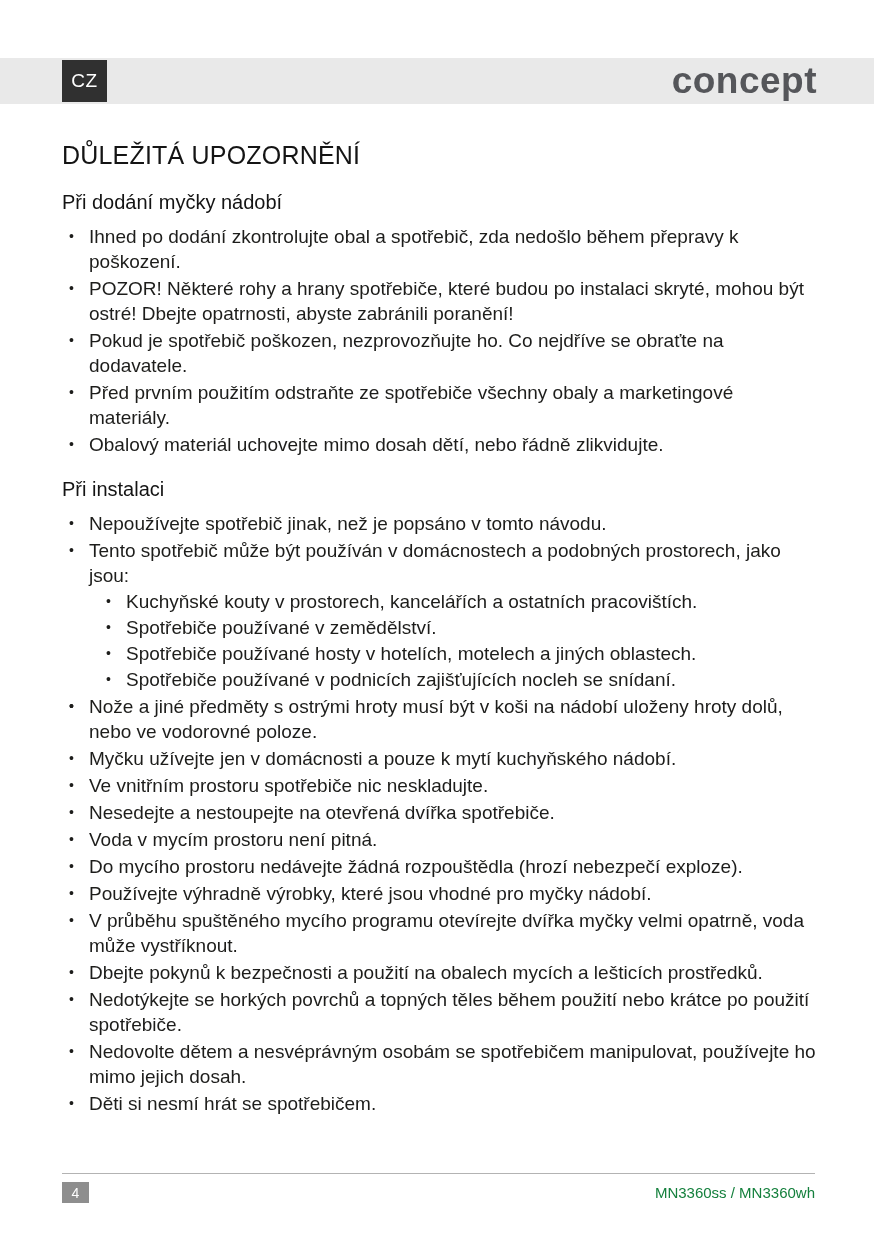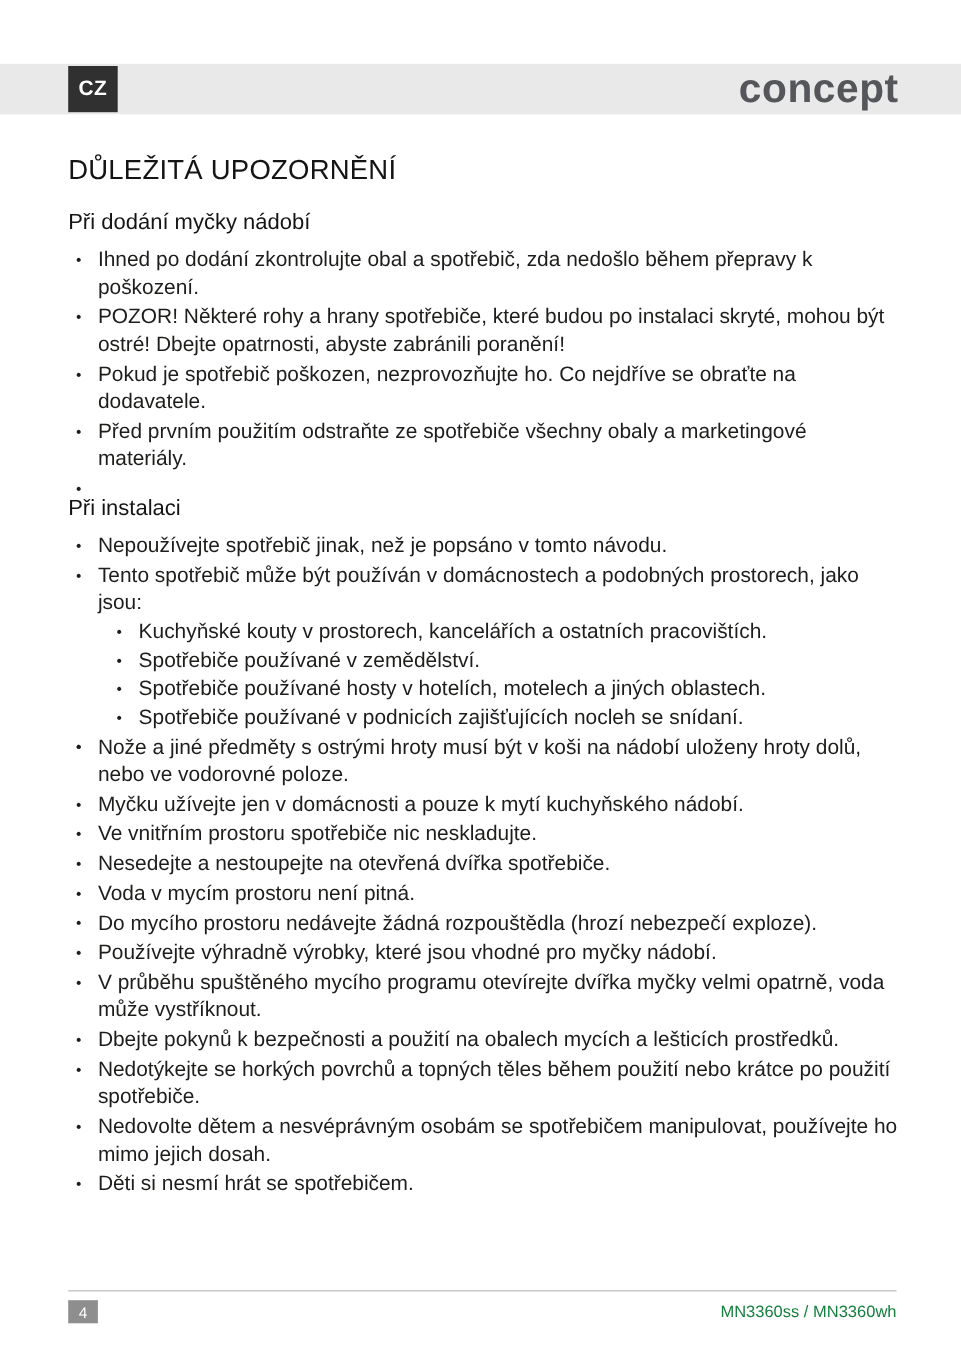--- a/index.html
+++ b/index.html
@@ -12,21 +12,21 @@
     color:#1d1d1b;
   }
   .header-strip {
     position:absolute; top:58px; left:0; width:874px; height:46px;
     background:#e9e9e9;
   }
   .lang-badge {
     position:absolute; left:62px; top:2px;
     width:45px; height:42px;
     background:#303030; color:#ffffff;
-    font-weight:bold; font-size:19px; letter-spacing:0.5px;
+    font-weight:normal; font-size:19px; letter-spacing:0.5px;
     display:flex; align-items:center; justify-content:center;
   }
   .logo {
     position:absolute; right:57px; top:0;
     height:46px; line-height:46px;
     font-size:37px; font-weight:bold; letter-spacing:0.5px;
     color:#55565a;
   }
   .content {
     position:absolute; top:140px; left:62px; width:754px;
@@ -80,21 +80,21 @@
 <div class="content">
   <h1 class="page-title">DŮLEŽITÁ UPOZORNĚNÍ</h1>
   <div id="sections">
       <section class="doc-section">
         <h2 class="section-heading">Při dodání myčky nádobí</h2>
         <ul class="bullet-list">
           <li class="bullet-item"><span class="marker">•</span><span class="item-text">Ihned po dodání zkontrolujte obal a spotřebič, zda nedošlo během přepravy k poškození.</span></li>
           <li class="bullet-item"><span class="marker">•</span><span class="item-text">POZOR! Některé rohy a hrany spotřebiče, které budou po instalaci skryté, mohou být ostré! Dbejte opatrnosti, abyste zabránili poranění!</span></li>
           <li class="bullet-item"><span class="marker">•</span><span class="item-text">Pokud je spotřebič poškozen, nezprovozňujte ho. Co nejdříve se obraťte na dodavatele.</span></li>
           <li class="bullet-item"><span class="marker">•</span><span class="item-text">Před prvním použitím odstraňte ze spotřebiče všechny obaly a marketingové materiály.</span></li>
-          <li class="bullet-item"><span class="marker">•</span></li>
+          <li class="bullet-item"><span class="marker">•</span><span class="item-text">Obalový materiál uchovejte mimo dosah dětí, nebo řádně zlikvidujte.</span></li>
         </ul>
       </section>
       <section class="doc-section">
         <h2 class="section-heading">Při instalaci</h2>
         <ul class="bullet-list">
           <li class="bullet-item"><span class="marker">•</span><span class="item-text">Nepoužívejte spotřebič jinak, než je popsáno v tomto návodu.</span></li>
           <li class="bullet-item"><span class="marker">•</span><span class="item-text">Tento spotřebič může být používán v domácnostech a podobných prostorech, jako jsou:</span><ul class="bullet-list sub-list">
               <li class="bullet-item"><span class="marker">•</span><span class="item-text">Kuchyňské kouty v prostorech, kancelářích a ostatních pracovištích.</span></li>
               <li class="bullet-item"><span class="marker">•</span><span class="item-text">Spotřebiče používané v zemědělství.</span></li>
               <li class="bullet-item"><span class="marker">•</span><span class="item-text">Spotřebiče používané hosty v hotelích, motelech a jiných oblastech.</span></li>

